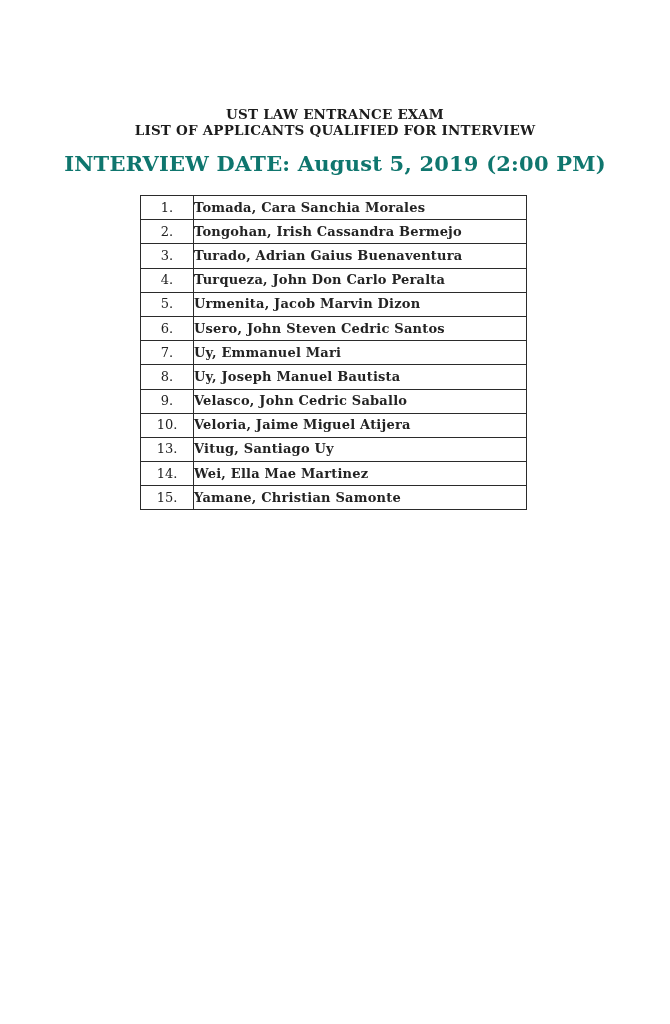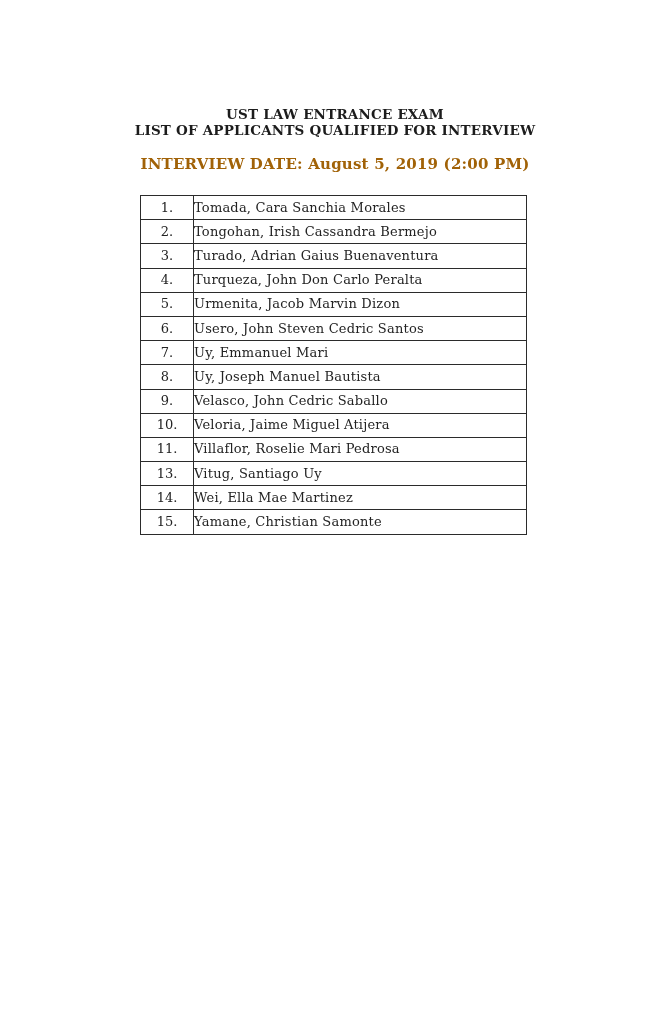--- a/index.html
+++ b/index.html
@@ -22,25 +22,25 @@
   }
   .title-line {
     font-size: 13.5px;
     line-height: 16px;
     font-weight: bold;
     letter-spacing: 0.2px;
     color: #1c1c1c;
   }
   .interview-date {
     margin-top: 15px;
-    font-size: 15px;
+    font-size: 21px;
     line-height: 22px;
     font-weight: bold;
     letter-spacing: 0.2px;
-    color: #a16207;
+    color: #0f766e;
   }
   table.applicants {
     margin: 20px 0 0 140px;
     border-collapse: collapse;
     width: 387px;
     table-layout: fixed;
   }
   table.applicants, table.applicants td {
     border: 1px solid #2b2b2b;
   }
@@ -56,20 +56,21 @@
     padding: 0;
   }
   td.num-cell {
     width: 52px;
     text-align: center;
     font-size: 13.5px;
   }
   td.name-cell {
     padding-left: 20px;
     letter-spacing: 0.2px;
+    font-weight: bold;
   }
 </style>
 </head>
 <body>
 
 <div class="page">
 
   <div class="doc-header">
     <div class="title-line">UST LAW ENTRANCE EXAM</div>
     <div class="title-line">LIST OF APPLICANTS QUALIFIED FOR INTERVIEW</div>
@@ -121,24 +122,20 @@
   <tr>
     <td class="num-cell">9.</td>
     <td class="name-cell">Velasco, John Cedric Saballo</td>
   </tr>
 
   <tr>
     <td class="num-cell">10.</td>
     <td class="name-cell">Veloria, Jaime Miguel Atijera</td>
   </tr>
 
-  <tr>
-    <td class="num-cell">11.</td>
-    <td class="name-cell">Villaflor, Roselie Mari Pedrosa</td>
-  </tr>
 
 
   <tr>
     <td class="num-cell">13.</td>
     <td class="name-cell">Vitug, Santiago Uy</td>
   </tr>
 
   <tr>
     <td class="num-cell">14.</td>
     <td class="name-cell">Wei, Ella Mae Martinez</td>

